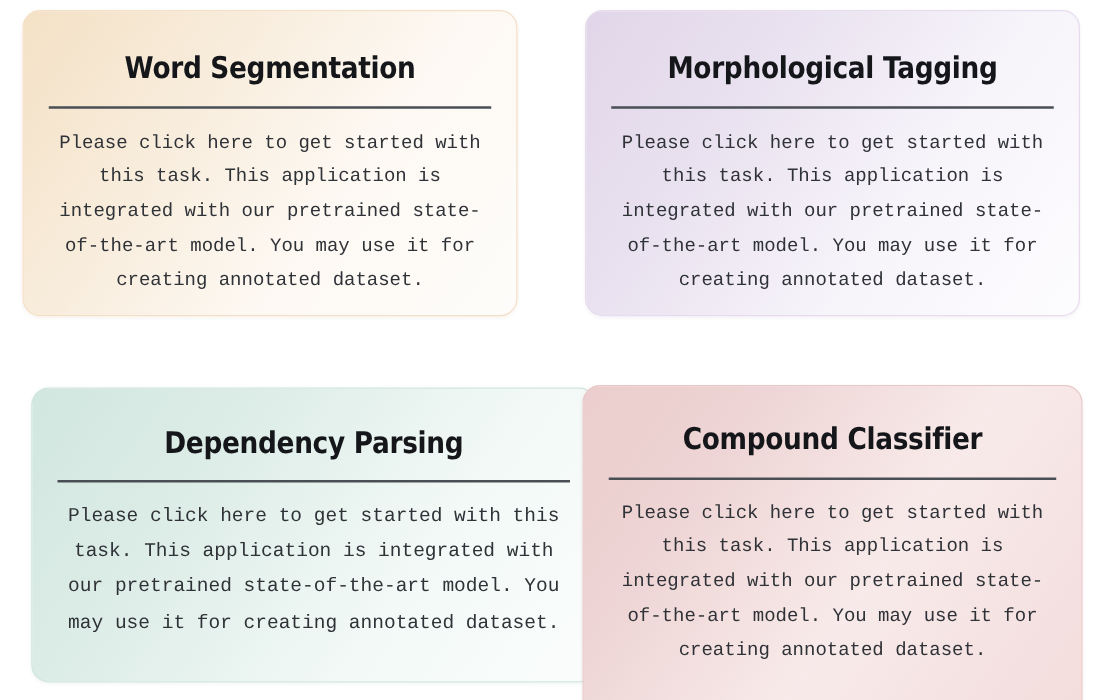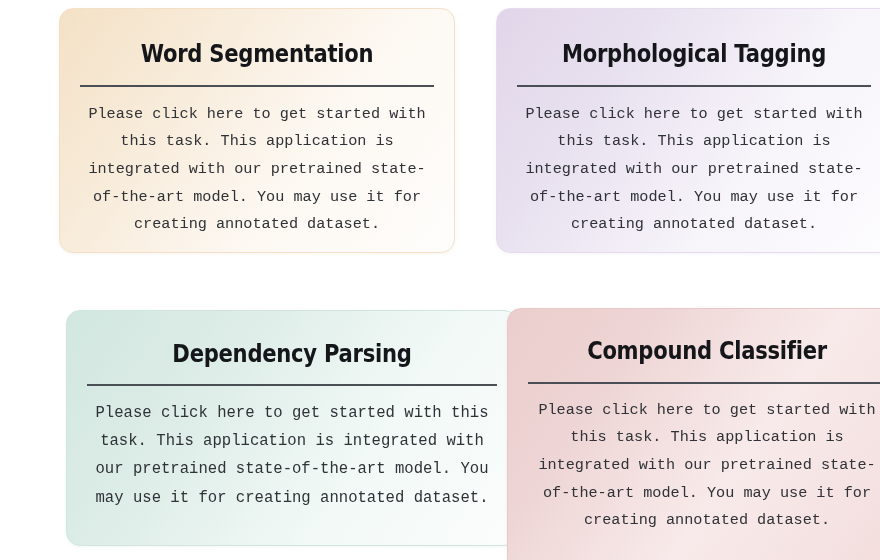--- a/index.html
+++ b/index.html
@@ -24,26 +24,25 @@
 
   .card {
     position: absolute;
     box-sizing: border-box;
     border-radius: 14px;
     overflow: hidden;
     padding: 16px 18px 18px 18px;
     display: flex;
     flex-direction: column;
     align-items: stretch;
-    margin-left: 41px;
   }
 
   
   .card.pos-0 { left: 18px;  top: 8px;   width: 396px; height: 245px; }
-  .card.pos-1 { left: 455px; top: 8px;   width: 396px; height: 245px; }
+  .card.pos-1 { left: 468px; top: 8px;   width: 396px; height: 245px; }
   .card.pos-2 { left: 25px;  top: 310px; width: 452px; height: 236px; }
   .card.pos-3 { left: 466px; top: 308px; width: 400px; height: 266px; }
 
   
   .card.theme-beige {
     background: linear-gradient(125deg, #f4e1c6 0%, #f7ead7 26%, #fdf8f2 62%, #fefdfb 100%);
     border: 1px solid #f3e0c6;
     box-shadow: 0 1px 3px rgba(180,150,110,0.10);
   }
   .card.theme-lavender {

